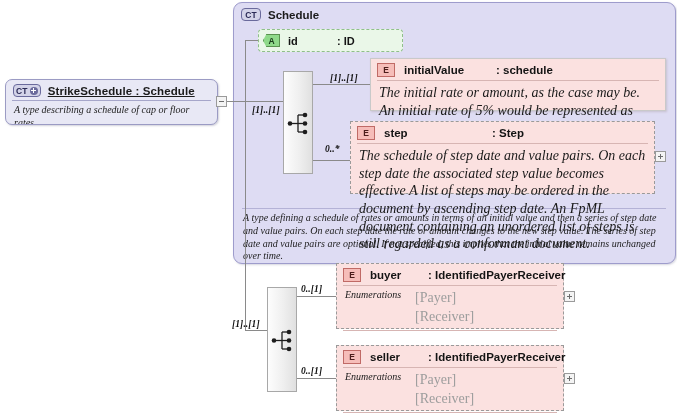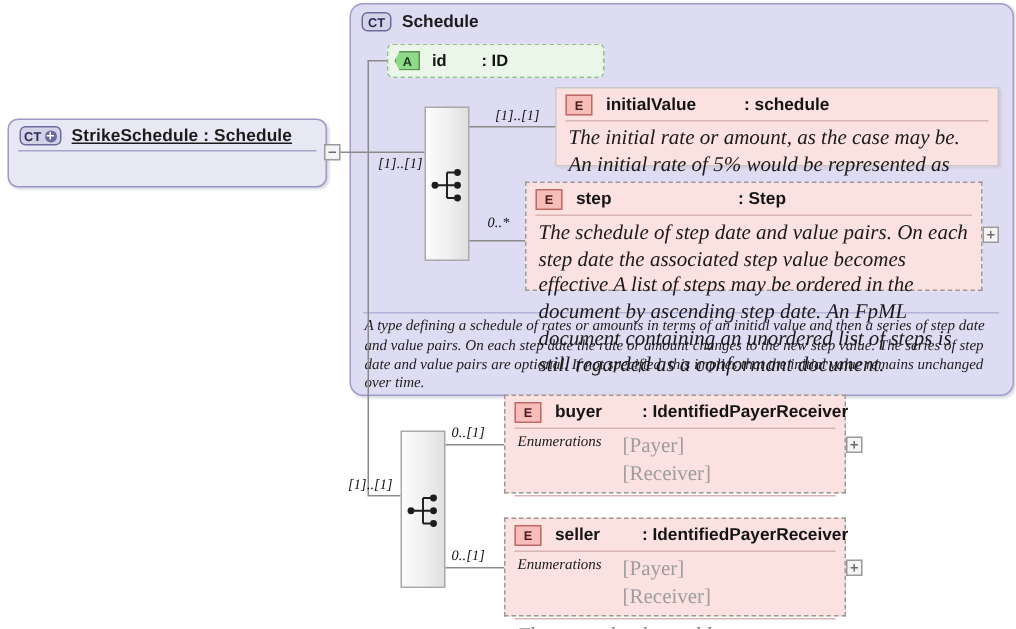--- a/index.html
+++ b/index.html
@@ -26,20 +26,21 @@
 
   
   .card {
     position: absolute;
     font-family: "Liberation Serif", serif;
     font-style: italic;
     font-size: 9.5px;
     color: #111;
     white-space: nowrap;
     letter-spacing: 0.1px;
+    font-weight: bold;
   }
 
   
   .expander {
     position: absolute;
     width: 11px; height: 11px;
     border: 1px solid #9a9a9a;
     background: #f4f4f4;
     box-sizing: border-box;
   }
@@ -207,21 +208,21 @@
     font-weight: bold;
     color: #141414;
     white-space: nowrap;
   }
   .attr-type {
     font-size: 11px;
     font-weight: bold;
     color: #141414;
     white-space: nowrap;
     position: absolute;
-    left: 62px;
+    left: 78px;
   }
 
   
   .el-box {
     position: absolute;
     background: #fbe1e0;
     box-sizing: border-box;
   }
   .el-box.solid {
     border: 1px solid #c9c9c9;
@@ -320,20 +321,21 @@
 
   <div class="ct-root" style="left:5px; top:79px; width:211px; height:44px;">
     <div class="ct-root-head">
       <span class="badge-ct">
         <span>CT</span>
           <span class="pluscircle"></span>
       </span>
       <span class="ct-root-title">StrikeSchedule : Schedule</span>
     </div>
     <div class="ct-root-sep"></div>
+    <div class="ct-root-doc">A type describing a schedule of cap or floor rates.</div>
   </div>
 
   <div class="expander" style="left:216px; top:96px;"></div>
 
   <div class="line-h" style="left:227px; top:101px; width:18px;"></div>
   <div class="line-v" style="left:245px; top:101px; height:229px;"></div>
 
   <div class="line-h" style="left:245px; top:101px; width:38px;"></div>
 
   <div class="line-h" style="left:245px; top:330px; width:22px;"></div>

